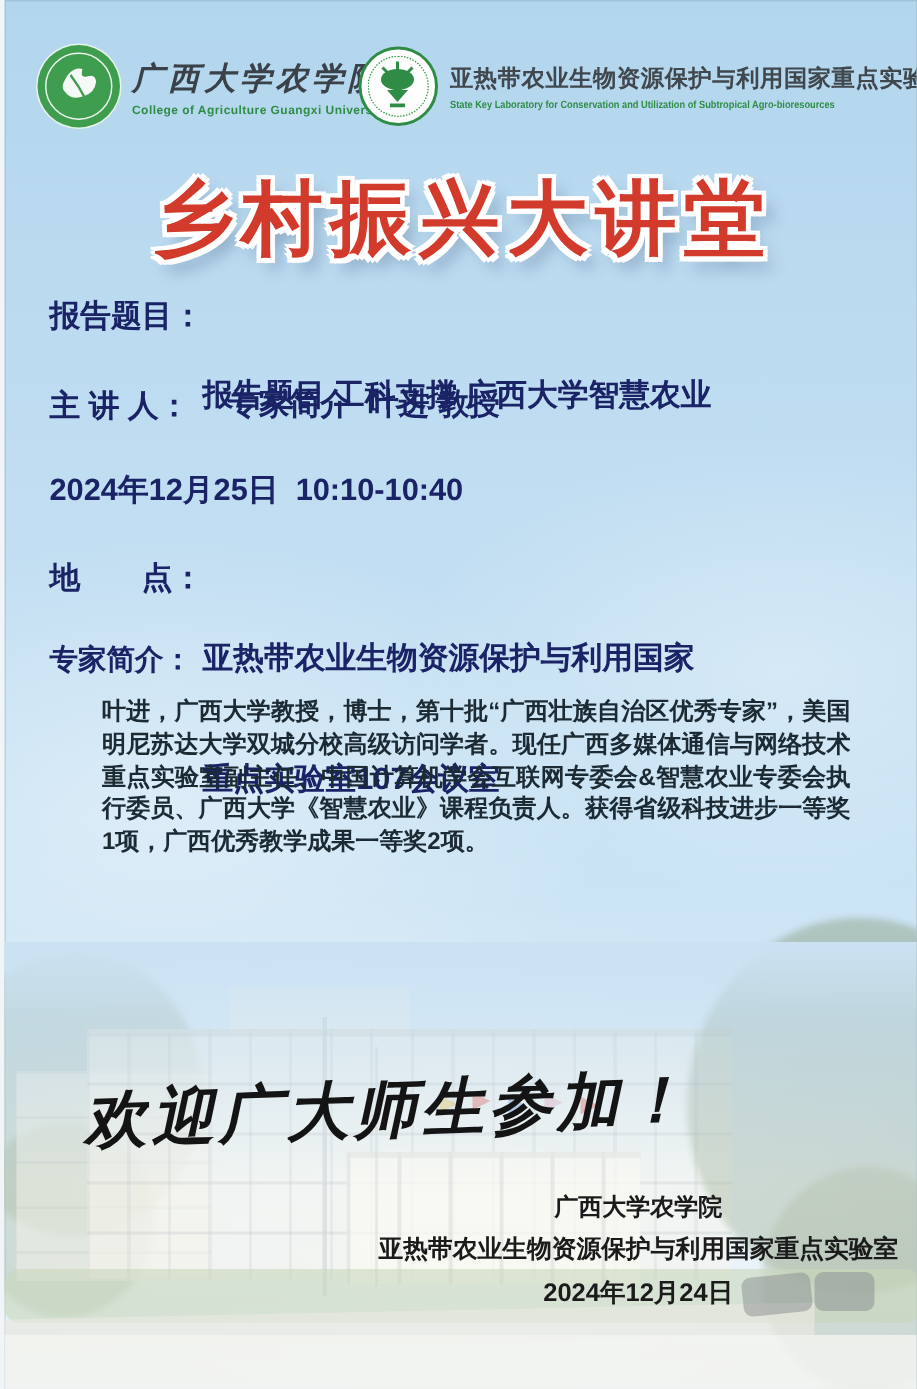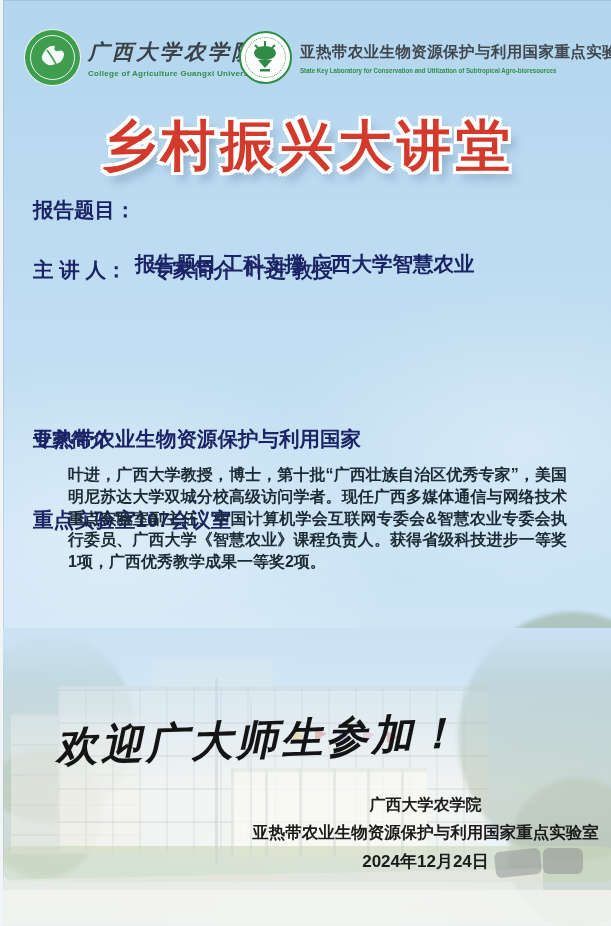--- a/index.html
+++ b/index.html
@@ -151,23 +151,25 @@
       <span style="display:block">报告题目 工科支撑 广西大学智慧农业</span>
     </span>
   </div>
 
   <div class="info-row r2">
     <span class="info-label">主 讲 人：</span>
     <span class="info-value">专家简介  叶进 教授</span>
   </div>
 
   <div class="info-row r3">
+    <span class="info-value">2024年12月25日  10:10-10:40</span>
   </div>
 
   <div class="info-row r4">
+    <span class="info-label">地　　点：</span>
     <span class="info-value">
       <span style="display:block">亚热带农业生物资源保护与利用国家</span>
       <span style="display:block">重点实验室107会议室</span>
     </span>
   </div>
 
   <div class="bio-label">专家简介：</div>
   <div class="bio-text">叶进，广西大学教授，博士，第十批“广西壮族自治区优秀专家”，美国明尼苏达大学双城分校高级访问学者。现任广西多媒体通信与网络技术重点实验室副主任、中国计算机学会互联网专委会&amp;智慧农业专委会执行委员、广西大学《智慧农业》课程负责人。获得省级科技进步一等奖1项，广西优秀教学成果一等奖2项。</div>
 
   <div class="photo">

